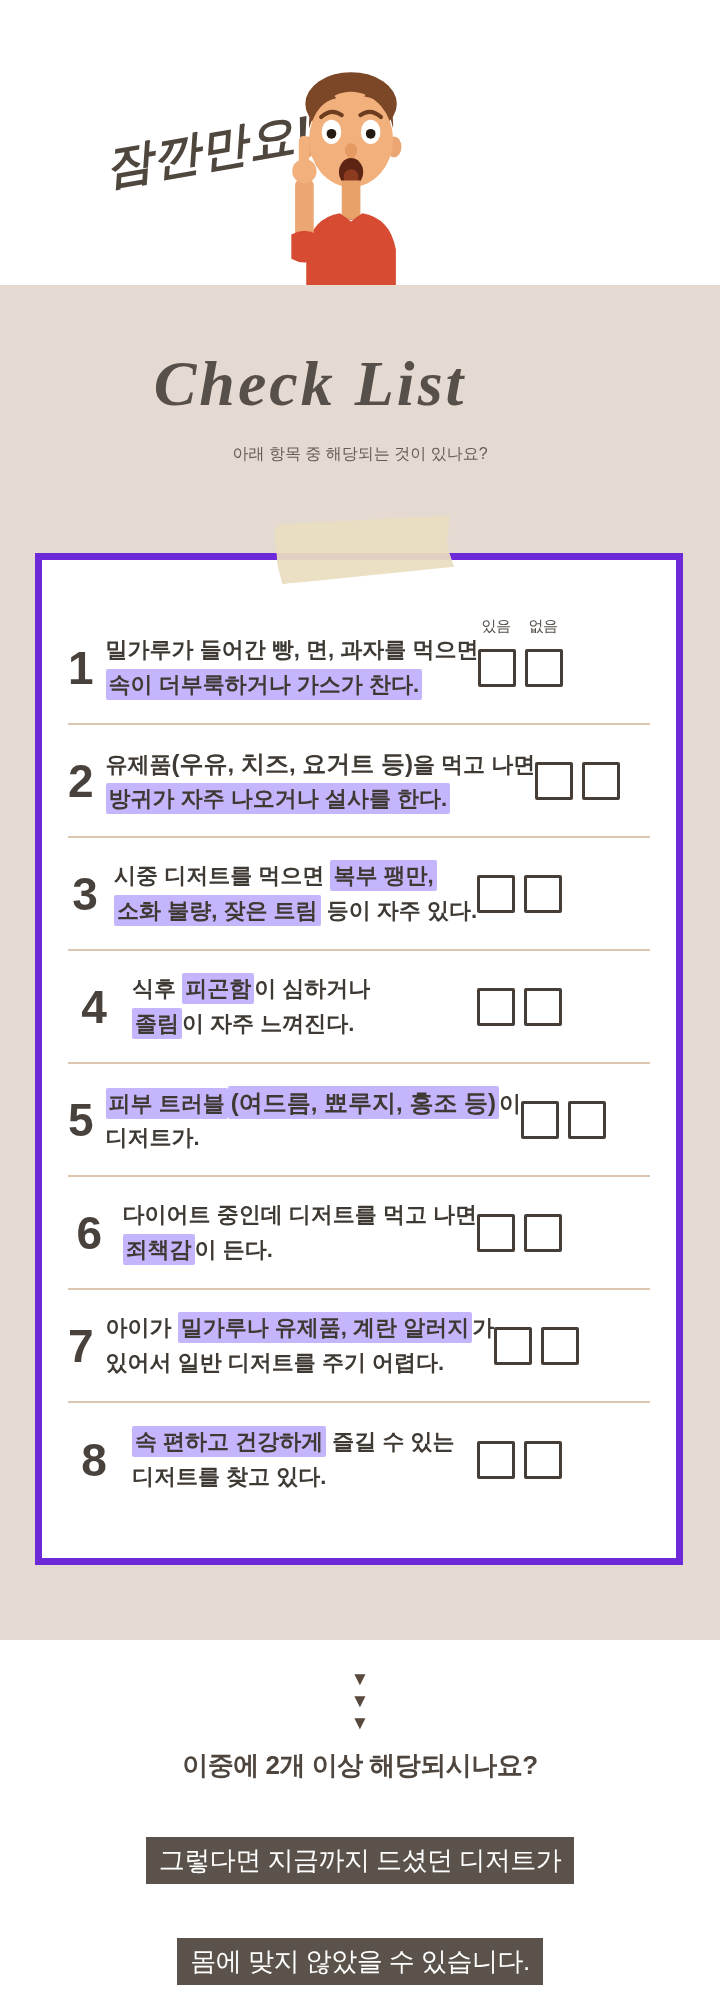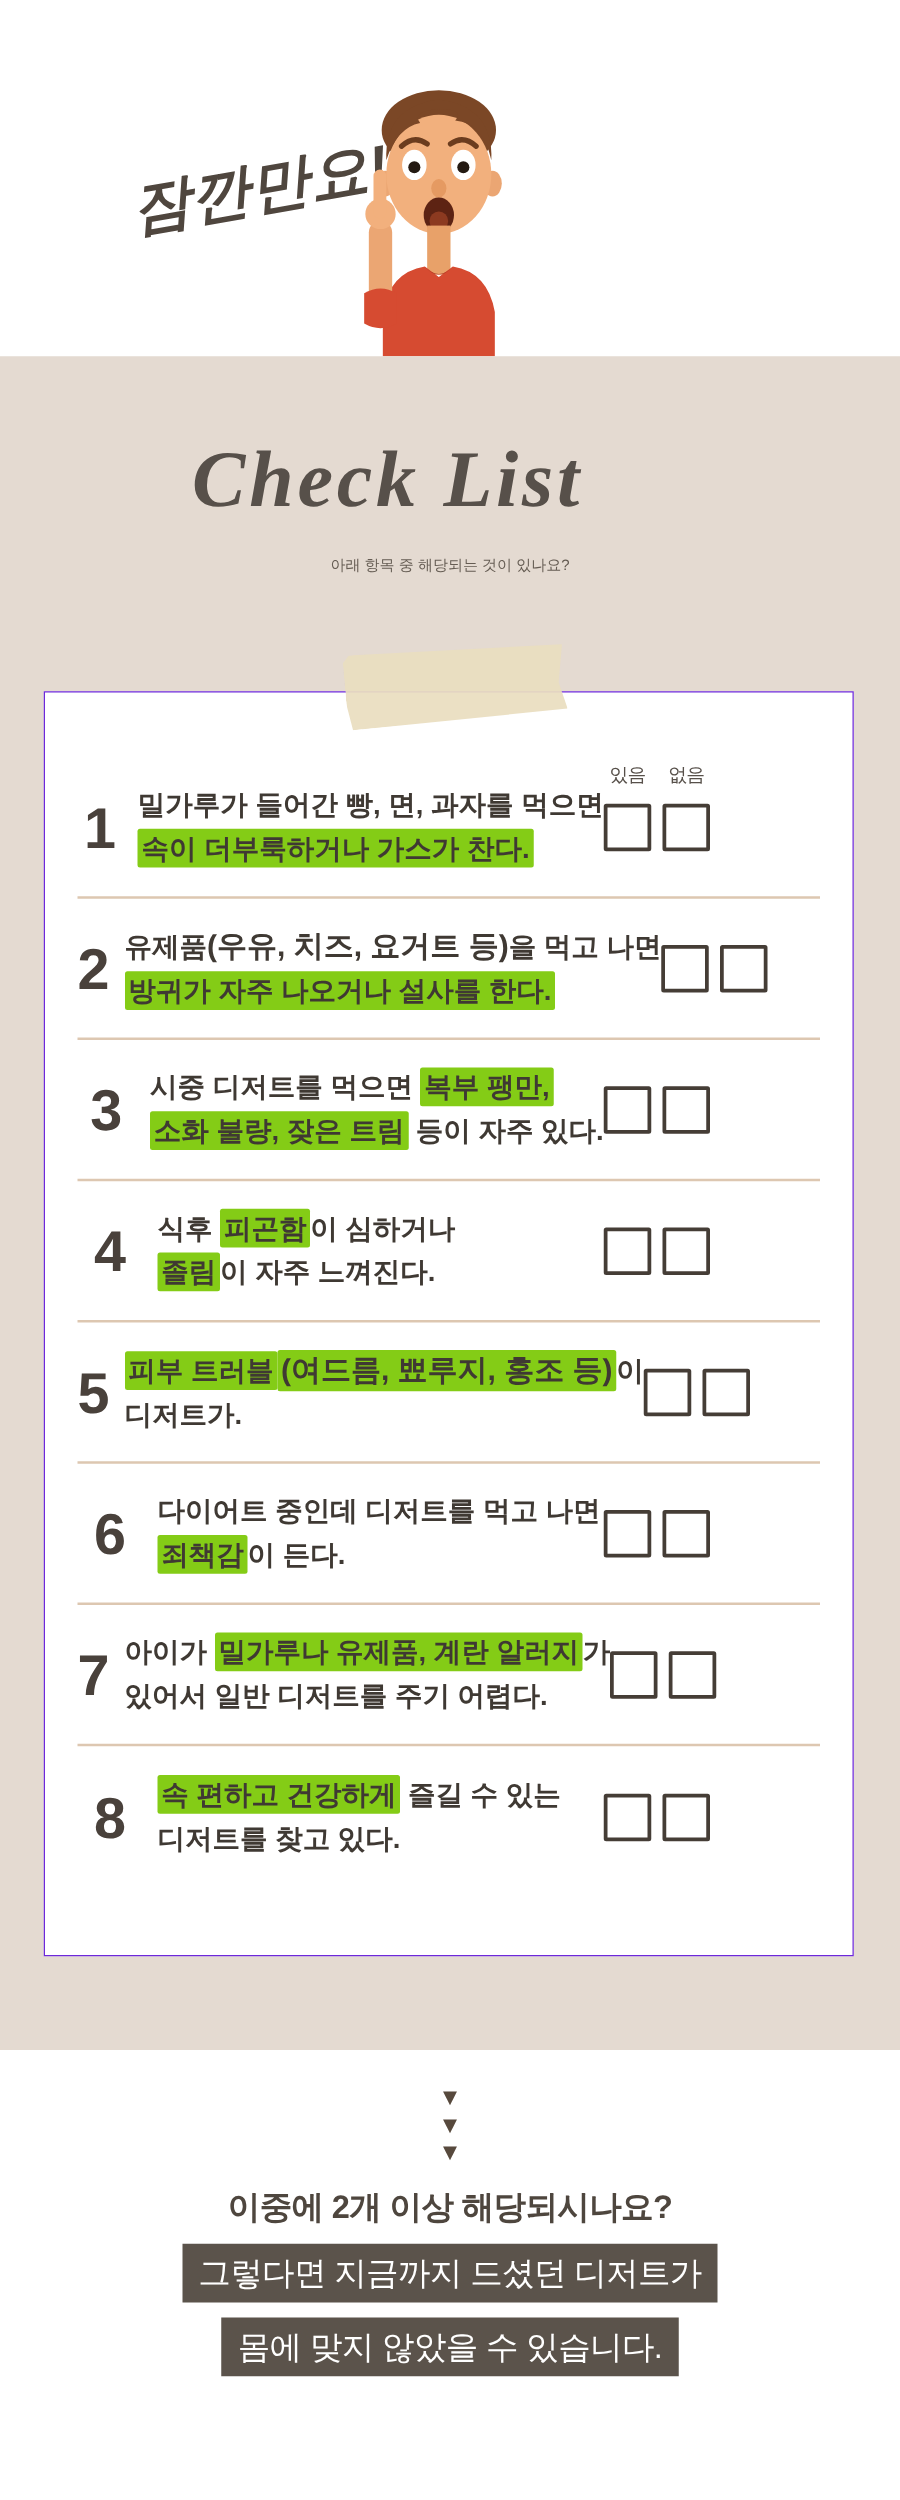--- a/index.html
+++ b/index.html
@@ -13,54 +13,54 @@
     font-size:47px; font-weight:800; font-style:italic; color:#4f463e;
     transform:rotate(-10deg); letter-spacing:1px; white-space:nowrap; }
   .boy-svg { position:absolute; left:282px; top:60px; width:140px; height:226px; }
 
   
   .beige-section { position:absolute; top:285px; left:0; width:720px; height:1355px; background:#e4dad1; }
   .cl-title { position:absolute; top:347px; left:0; width:620px; text-align:center;
     font-family:"Liberation Serif", serif; font-style:italic; font-size:64px; font-weight:600;
     color:#57504a; letter-spacing:3px; }
   .cl-subtitle { position:absolute; top:444px; left:0; width:720px; text-align:center;
-    font-size:12px; font-weight:500; color:#655c53; }
+    font-size:16px; font-weight:500; color:#655c53; }
 
   
   .card { position:absolute; top:553px; left:35px; width:648px; height:1012px;
-    background:#ffffff; border:1px solid #6d28d9; }
+    background:#ffffff; border:7px solid #6d28d9; }
   .tape { position:absolute; top:517px; left:276px; width:176px; height:60px;
     background:rgba(234,222,191,0.93); transform:rotate(-5deg); z-index:5;
     clip-path:polygon(0% 10%, 3% 0%, 100% 10%, 97% 60%, 100% 96%, 2% 100%, 0% 65%);
     box-shadow:0 1px 3px rgba(90,70,40,0.15); }
 
   .answer-headers { position:absolute; top:57px; right:114px; width:85px; display:flex; gap:9px; }
   .answer-headers span { width:38px; text-align:center; font-size:15px; color:#57504a; letter-spacing:-0.5px; }
 
   .rows { position:absolute; top:52px; left:0; right:0; }
   .row { display:flex; align-items:center; height:113px; margin:0 26px; padding-right:88px;
     border-bottom:2px solid #ddc7b1; }
   .row:last-child { border-bottom:none; }
   .num { width:52px; text-align:center; font-size:46px; font-weight:800; color:#49413b; line-height:1; }
   .texts { flex:1; margin-left:12px; font-size:22px; font-weight:700; color:#3f3933; line-height:1.55; }
   .line { white-space:nowrap; }
-  .hl { background:#84cc16; padding:3px 3px; border-radius:2px;text-align:center; }
+  .hl { background:#c4b5fd; padding:3px 3px; border-radius:2px;text-align:center; }
   .small { font-size:24px; }
   .boxes { width:85px; display:flex; gap:9px; flex:none; }
   .cb { width:38px; height:38px; background:#ffffff; border:3px solid #453d36; border-radius:2px; display:inline-block; }
 
   
   .bottom-section { position:absolute; top:1640px; left:0; width:720px; height:360px; background:#ffffff; text-align:center; }
   .arrows { margin-top:28px; }
   .arrows span { display:block; font-size:19px; line-height:22px; color:#57493d; }
   .outro-headline { margin-top:14px; font-size:26px; font-weight:800; color:#4e463e; letter-spacing:-0.5px; }
   .em-line { margin-top:12px; }
   .em-line:first-of-type { margin-top:22px; }
   .em-line span { display:inline-block; background:#5b534b; color:#ffffff;
-    font-size:26px; font-weight:500; padding:6px 13px; letter-spacing:-0.5px; }
+    font-size:26px; font-weight:500; padding:6px 13px; letter-spacing:-0.5px;margin-top:42px; }
 </style>
 </head>
 <body>
 
 <div id="canvas">
 
   <div class="top-section">
     <div class="handwritten">잠깐만요!!</div>
     <svg class="boy-svg" viewBox="0 0 150 240">
 

